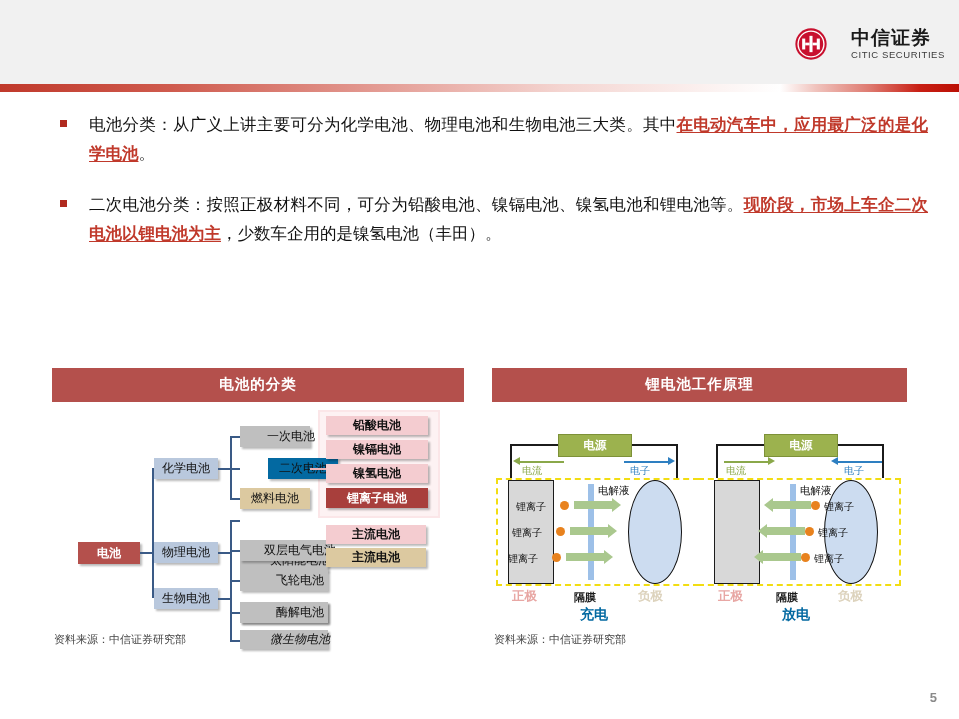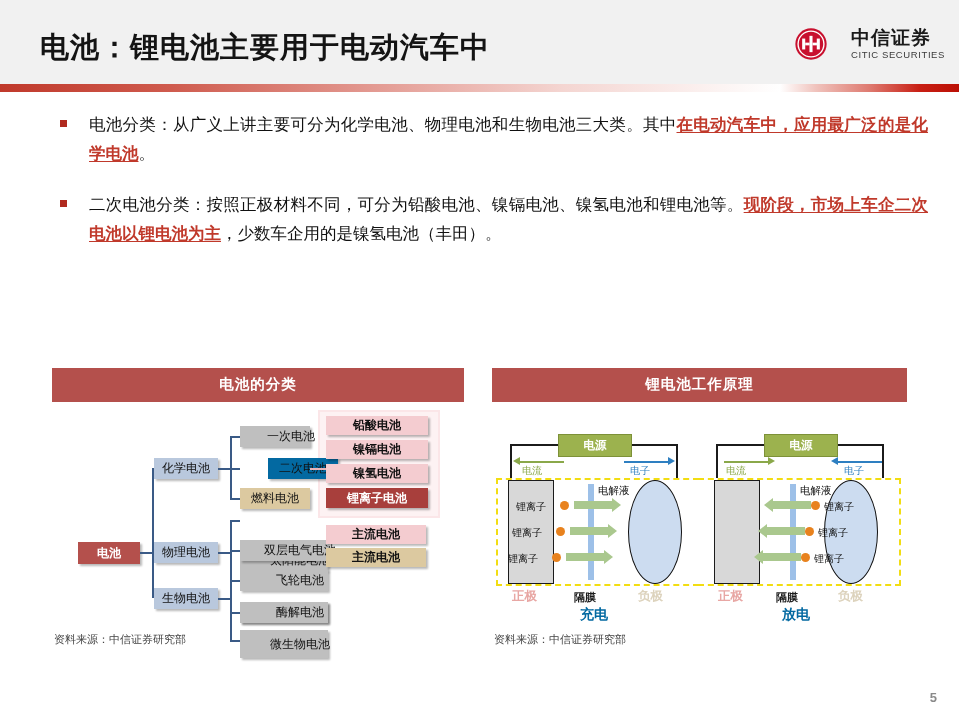--- a/index.html
+++ b/index.html
@@ -123,21 +123,20 @@
 
   .page-num{
     position:absolute;right:22px;bottom:14px;
     font-size:13px;color:#8a8a8a;font-weight:bold;
   }
 </style>
 </head>
 <body>
 
 <div class="header">
-  <div class="header-title">电池：锂电池主要用于电动汽车中</div>
   <div class="logo">
     <svg class="logo-mark" viewBox="0 0 100 100">
       <circle cx="50" cy="50" r="46" fill="#c8102e"></circle>
       <circle cx="50" cy="50" r="38" fill="none" stroke="#fff" stroke-width="4"></circle>
       <rect x="24" y="34" width="9" height="32" fill="#fff"></rect>
       <rect x="45.5" y="26" width="9" height="48" fill="#fff"></rect>
       <rect x="67" y="34" width="9" height="32" fill="#fff"></rect>
       <rect x="33" y="46" width="13" height="8" fill="#fff"></rect>
       <rect x="54.5" y="46" width="13" height="8" fill="#fff"></rect>
     </svg>
@@ -214,21 +213,21 @@
 
     <div class="source" style="left:2px;top:230px;">资料来源：中信证券研究部</div>
   </div>
 </div>
 
 <div style="position:absolute;left:52px;top:400px;width:412px;height:248px;pointer-events:none;">
   <div class="conn" style="position:absolute;left:178px;top:196px;width:2px;height:46px;"></div>
   <div class="conn" style="position:absolute;left:180px;top:212px;width:8px;height:2px;"></div>
   <div class="conn" style="position:absolute;left:180px;top:240px;width:8px;height:2px;"></div>
   <div class="node n-gray" style="position:absolute;left:188px;top:202px;width:88px;height:21px;">酶解电池</div>
-  <div class="node n-gray" style="position:absolute;left:188px;top:230px;width:88px;height:28px;">微生物电池</div>
+  <div class="node n-gray" style="position:absolute;left:188px;top:230px;width:88px;height:19px;font-style:italic;">微生物电池</div>
 
   <div class="node n-pinkbox" style="position:absolute;left:274px;top:125px;width:100px;height:19px;">主流电池</div>
   <div class="node n-tan" style="position:absolute;left:274px;top:148px;width:100px;height:19px;font-weight:bold;">主流电池</div>
 </div>
 
 <div class="panel" id="panel-right">
   <div class="panel-title">锂电池工作原理</div>
   <div class="panel-body">
 
     <div class="cell-wrap" style="left:0px;top:0px;width:205px;height:230px;">

